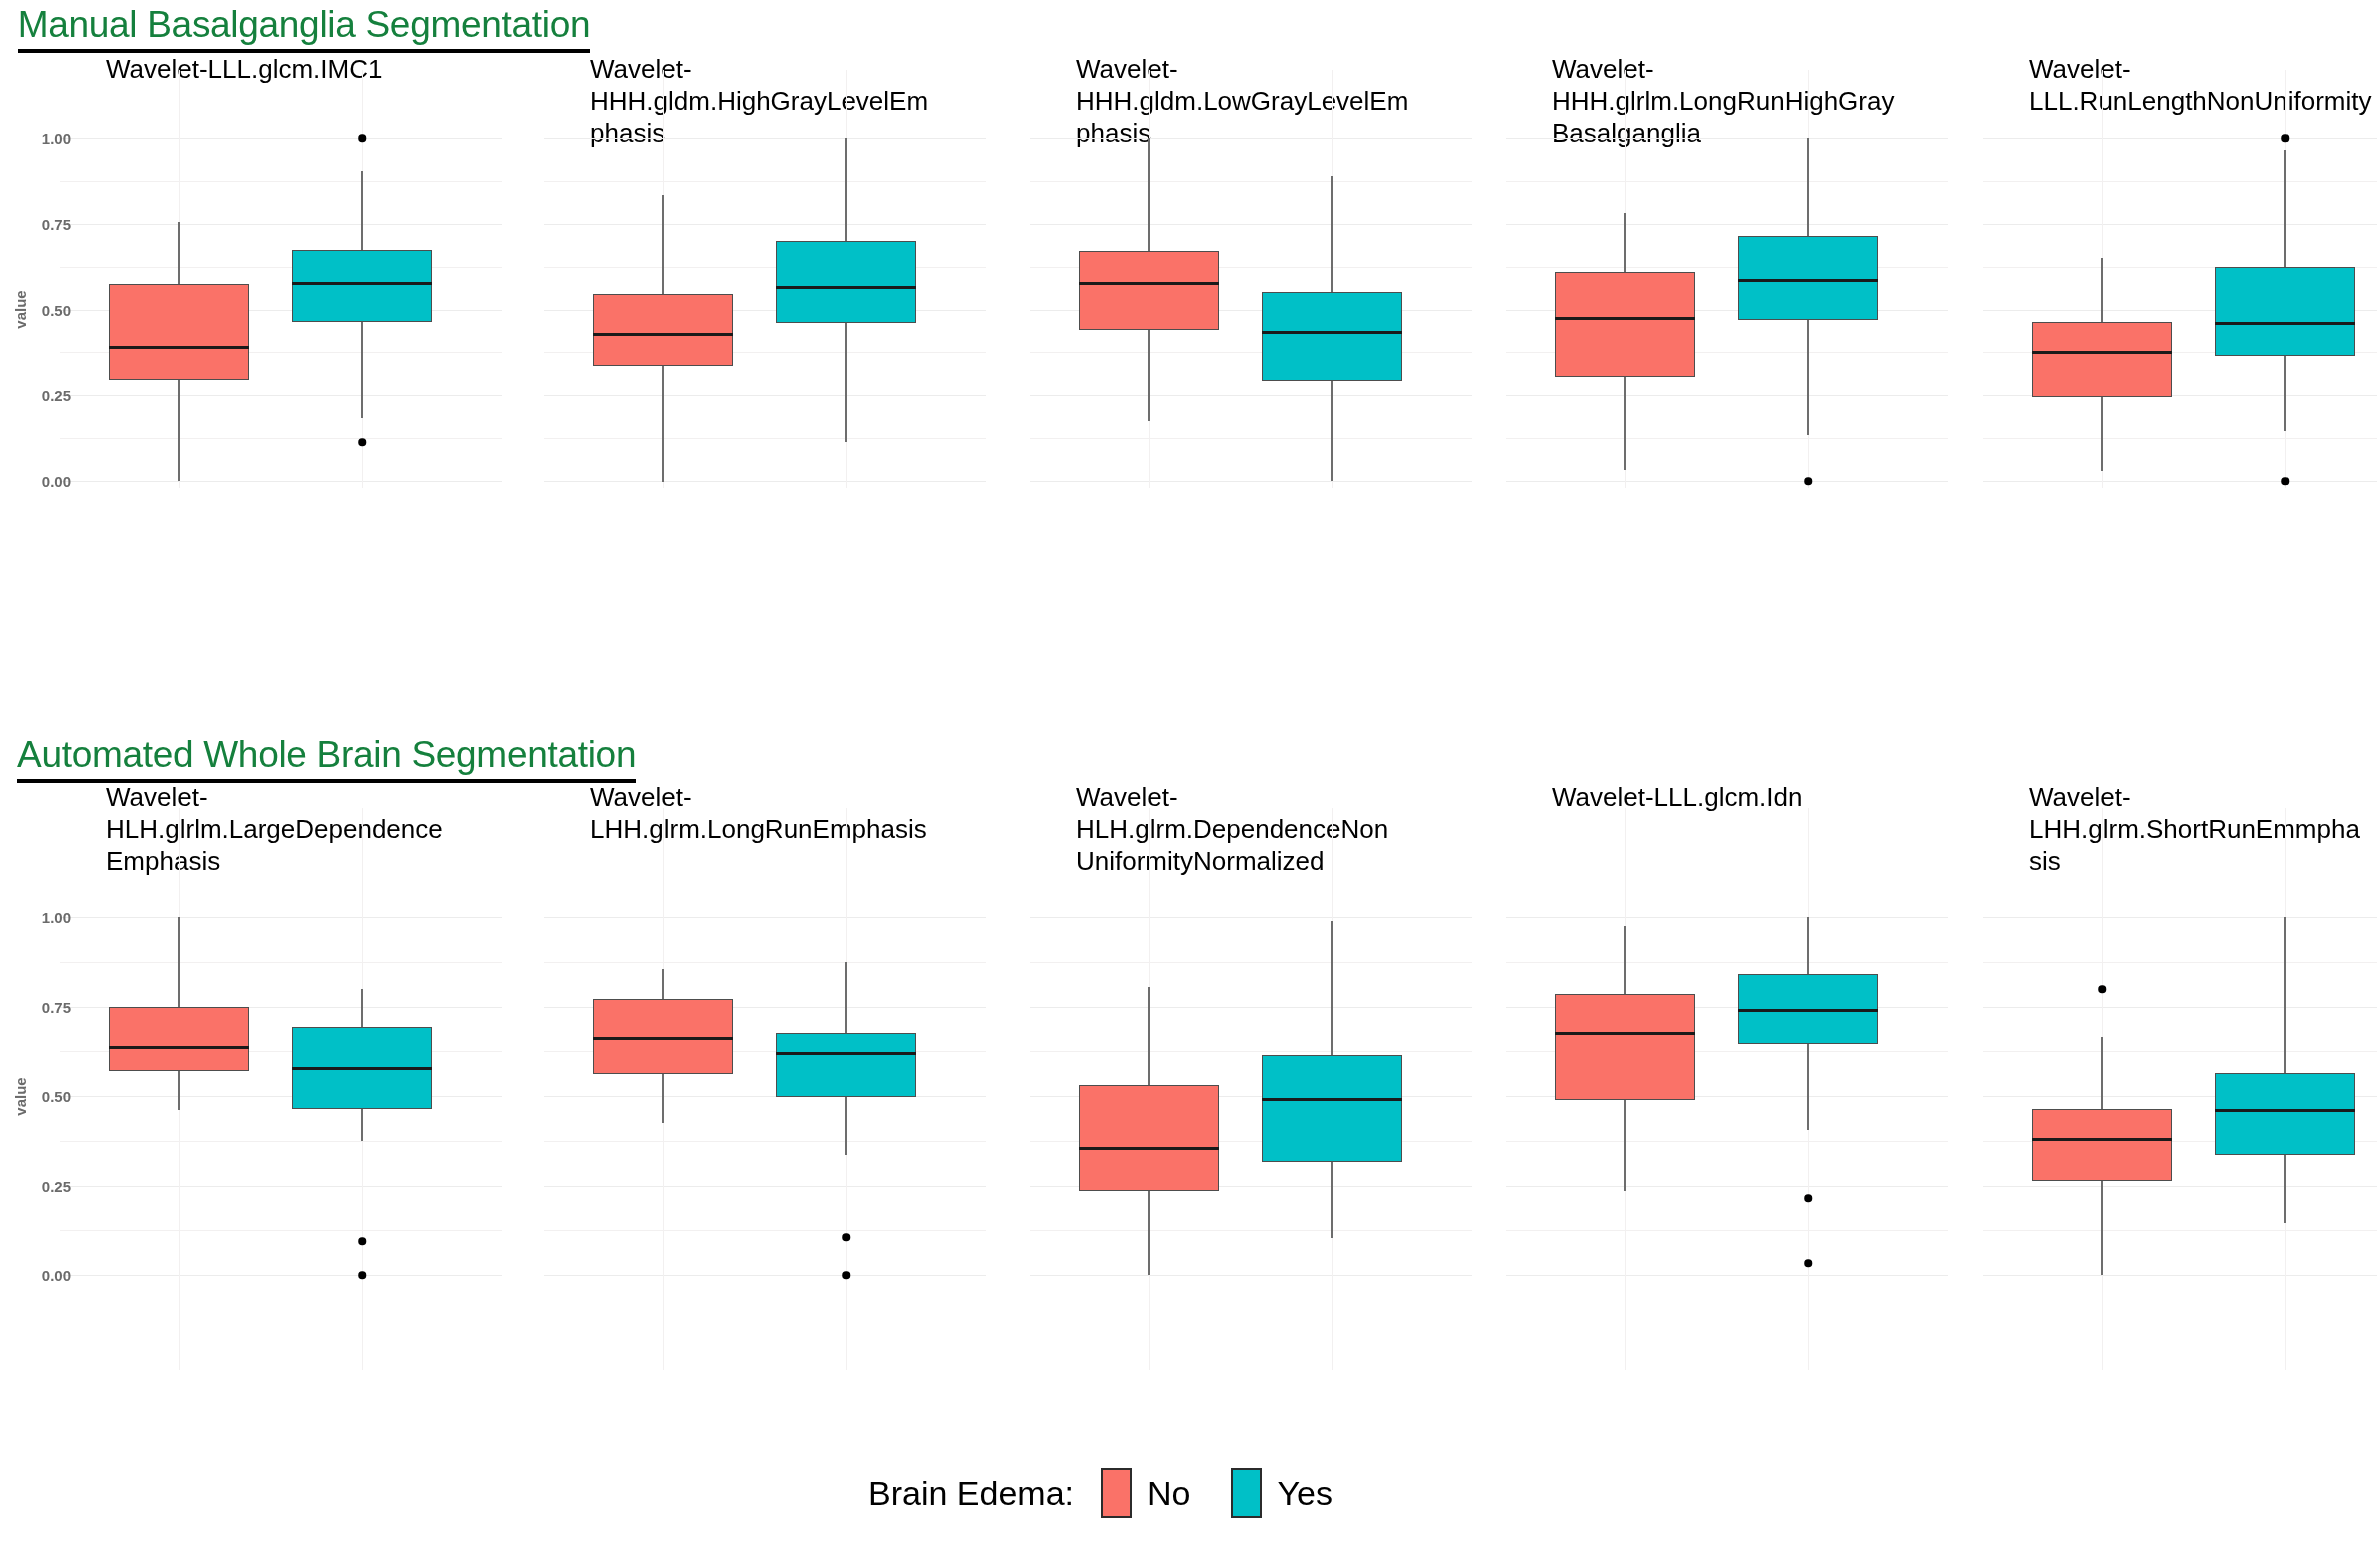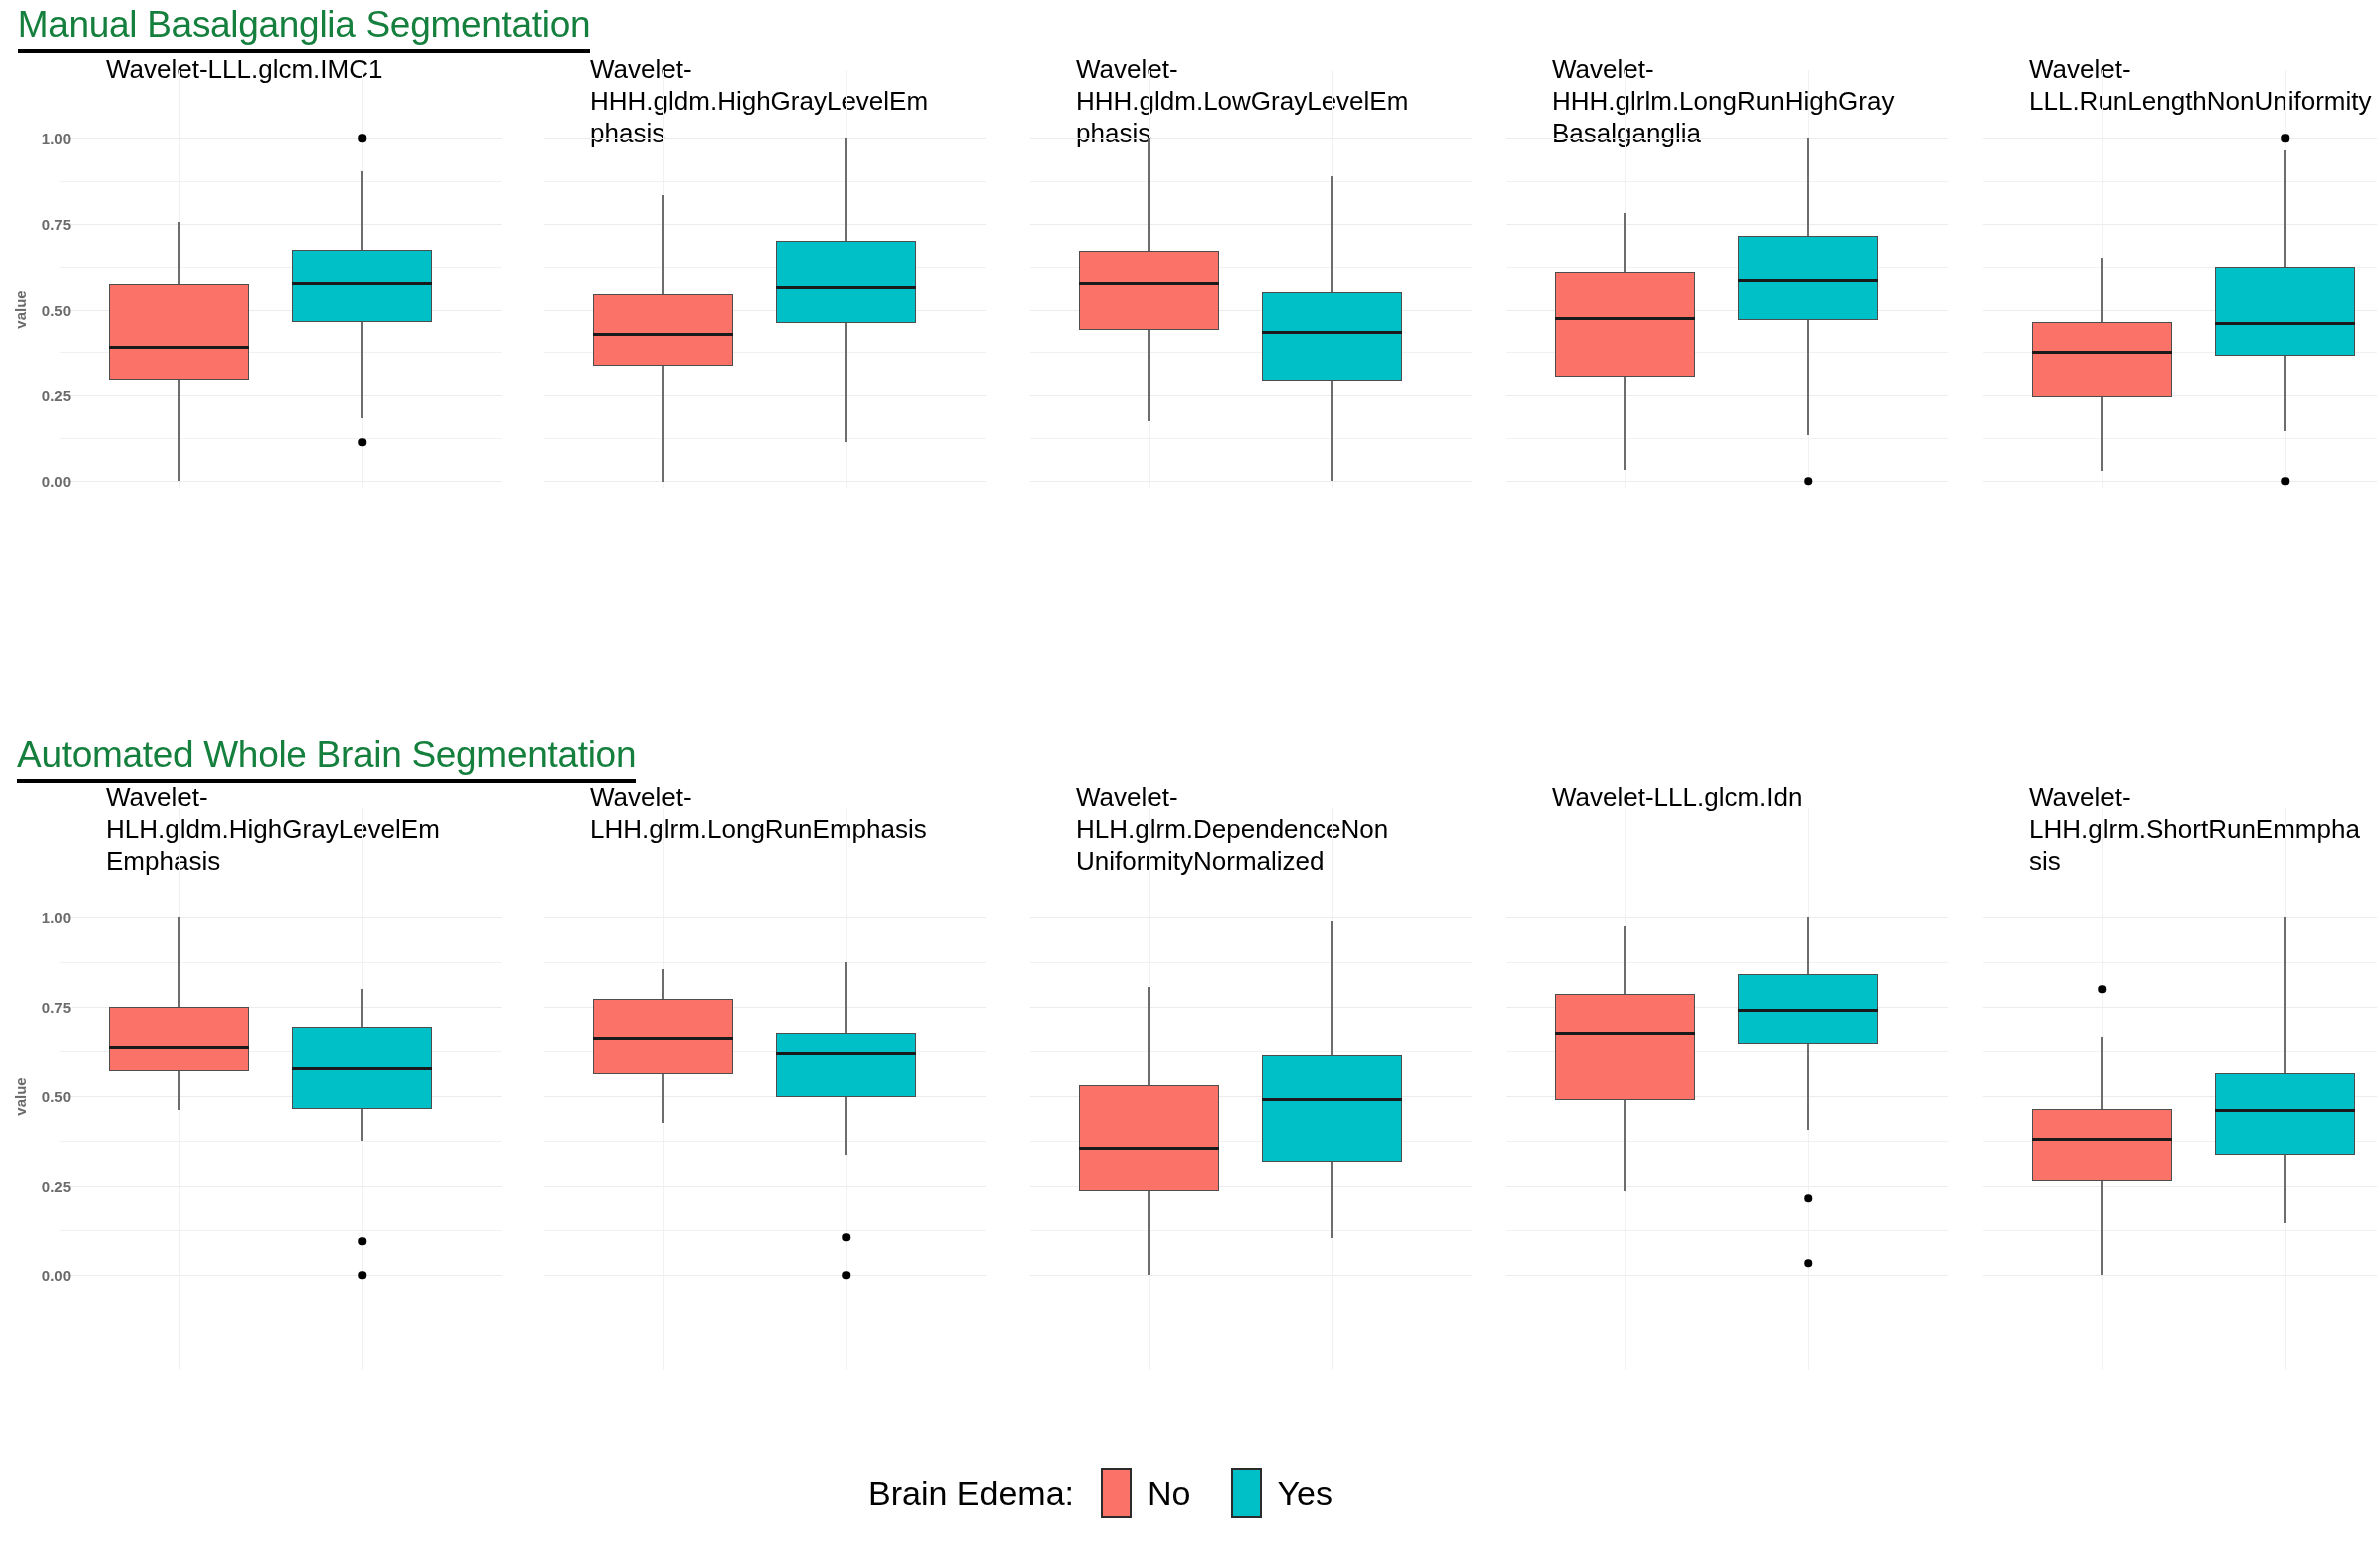--- a/index.html
+++ b/index.html
@@ -215,21 +215,21 @@
       <div class="median" style="left: 92px; top: 213px; width: 140px;"></div>
       <div class="whisker" style="left: 275px; top: 12px; height: 281px;"></div>
       <div class="box yes" style="left: 275px; top: 129px; width: 140px; height: 89px;"></div>
       <div class="median" style="left: 275px; top: 184px; width: 140px;"></div>
       <div class="outlier" style="left: 275px; top: 0px;"></div>
       <div class="outlier" style="left: 275px; top: 343px;"></div>
     </div>
     <div class="panel" style="left: 80px; top: 781px;">
       <div class="panel-title">
         <div>Wavelet-</div>
-        <div>HLH.gldm.HighGrayLevelEm</div>
+        <div>HLH.glrlm.LargeDependence</div>
         <div>Emphasis</div>
       </div>
     </div>
     <div class="plot" style="left: 87px; top: 917px; width: 367px; height: 358px;">
       <div class="gridline major" style="top: 358px; left: -27px; width: 442px;"></div>
       <div class="gridline" style="top: 313px; left: -27px; width: 442px;"></div>
       <div class="gridline major" style="top: 269px; left: -27px; width: 442px;"></div>
       <div class="gridline" style="top: 224px; left: -27px; width: 442px;"></div>
       <div class="gridline major" style="top: 179px; left: -27px; width: 442px;"></div>
       <div class="gridline" style="top: 134px; left: -27px; width: 442px;"></div>

